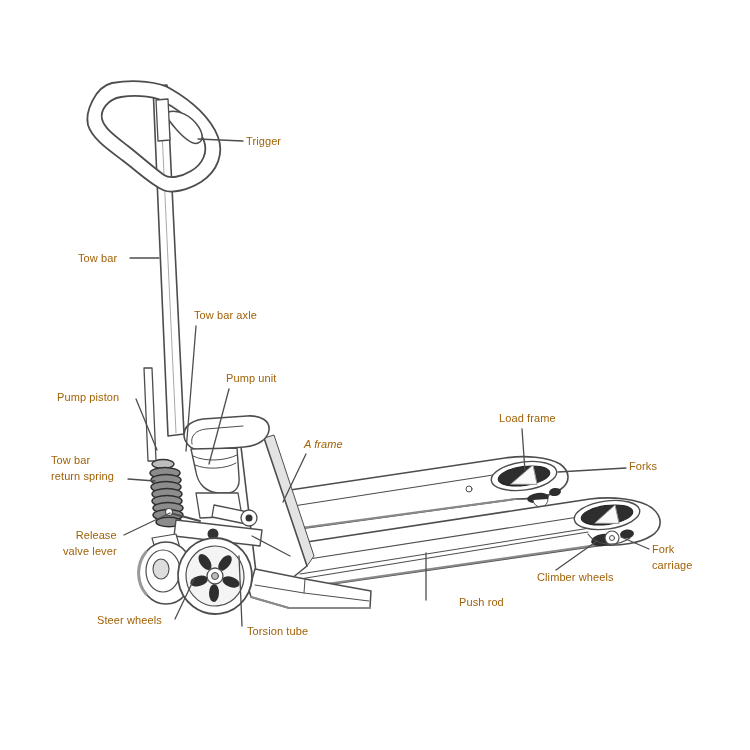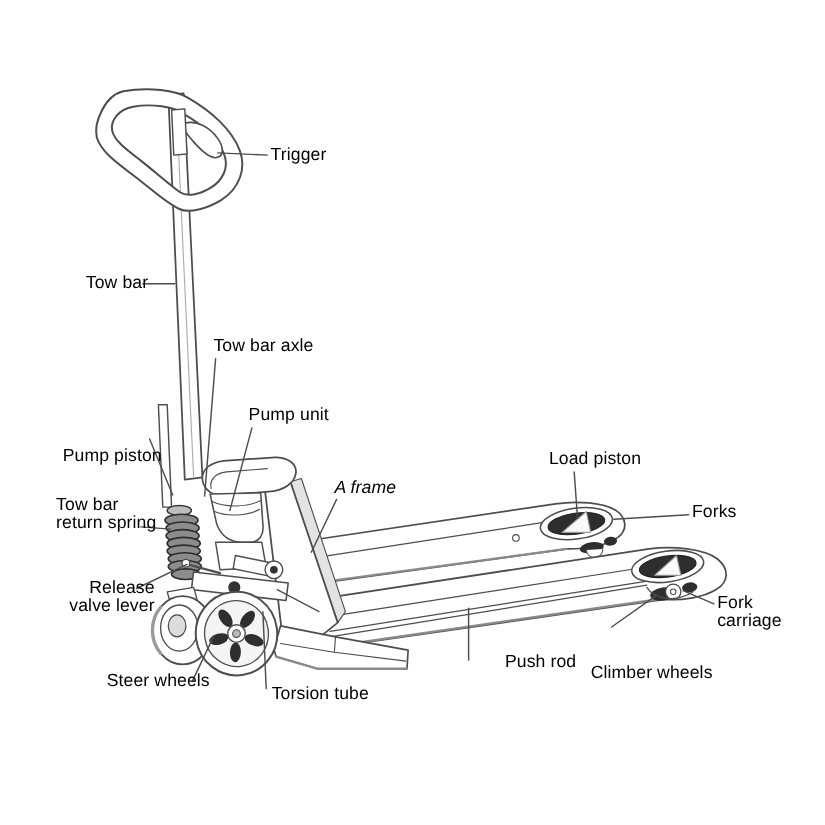--- a/index.html
+++ b/index.html
@@ -6,42 +6,42 @@
   #stage{
     position:relative;
     width:750px;height:750px;
     background:#ffffff;
     overflow:hidden;
     font-family:"Liberation Sans", sans-serif;
   }
   #art{position:absolute;left:0;top:0;}
   .label{
     position:absolute;
-    font-size:16px;
+    font-size:11px;
     line-height:16px;
-    color:#000000;
+    color:#a16207;
     white-space:pre-line;
     letter-spacing:.1px;
   }
   
   .lb-trigger{left:246px;top:133px;}
   .lb-tow-bar{left:78px;top:250px;}
   .lb-tow-bar-axle{left:194px;top:307px;}
   .lb-pump-unit{left:226px;top:370px;}
-  .lb-pump-piston{left:57px;top:407px;text-align:center;}
+  .lb-pump-piston{left:57px;top:389px;text-align:center;}
   .lb-tow-bar-return-spring{left:51px;top:452px;}
   .lb-release-valve-lever{left:63px;top:527px;text-align:right;}
   .lb-steer-wheels{left:97px;top:612px;}
   .lb-torsion-tube{left:247px;top:623px;}
   .lb-push-rod{left:431px;top:594px;margin-left:28px;}
   .lb-a-frame{left:304px;top:436px;font-style:italic;}
   .lb-load-roller{left:499px;top:410px;}
   .lb-forks{left:629px;top:458px;}
   .lb-fork-carriage{left:652px;top:541px;}
-  .lb-climber-wheels{left:537px;top:569px;margin-top:35px;}
+  .lb-climber-wheels{left:537px;top:569px;}
 </style>
 </head>
 <body>
 
 <div id="stage">
 
   <svg id="art" width="750" height="750" viewBox="0 0 750 750" stroke-linejoin="round" stroke-linecap="round">
 
     <g>
       <path d="M 290,490 L 505,458 C 525,455 548,457 560,464 C 570,471 571,482 561,489
@@ -188,19 +188,19 @@
   <div class="label lb-pump-unit">Pump unit</div>
   <div class="label lb-pump-piston">Pump piston</div>
   <div class="label lb-tow-bar-return-spring">Tow bar
 return spring</div>
   <div class="label lb-release-valve-lever">Release
 valve lever</div>
   <div class="label lb-steer-wheels">Steer wheels</div>
   <div class="label lb-torsion-tube">Torsion tube</div>
   <div class="label lb-push-rod">Push rod</div>
   <div class="label lb-a-frame">A frame</div>
-  <div class="label lb-load-roller">Load piston</div>
+  <div class="label lb-load-roller">Load frame</div>
   <div class="label lb-forks">Forks</div>
   <div class="label lb-fork-carriage">Fork
 carriage</div>
   <div class="label lb-climber-wheels">Climber wheels</div>
 
 </div>
 
 </body></html>

